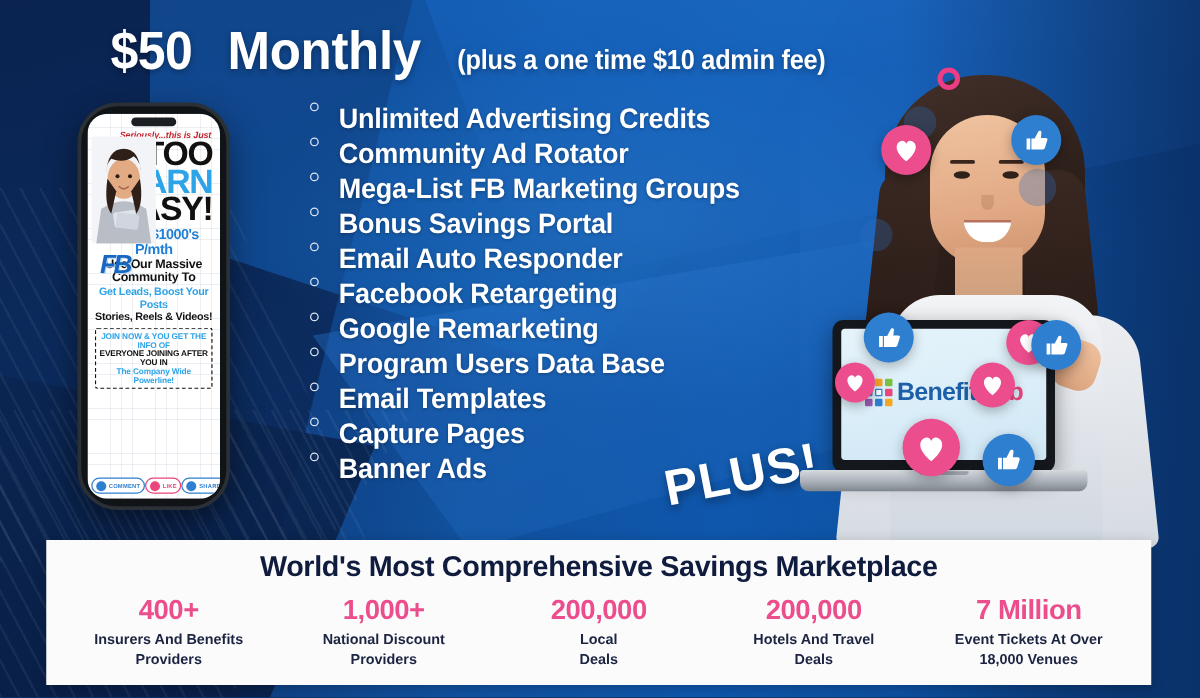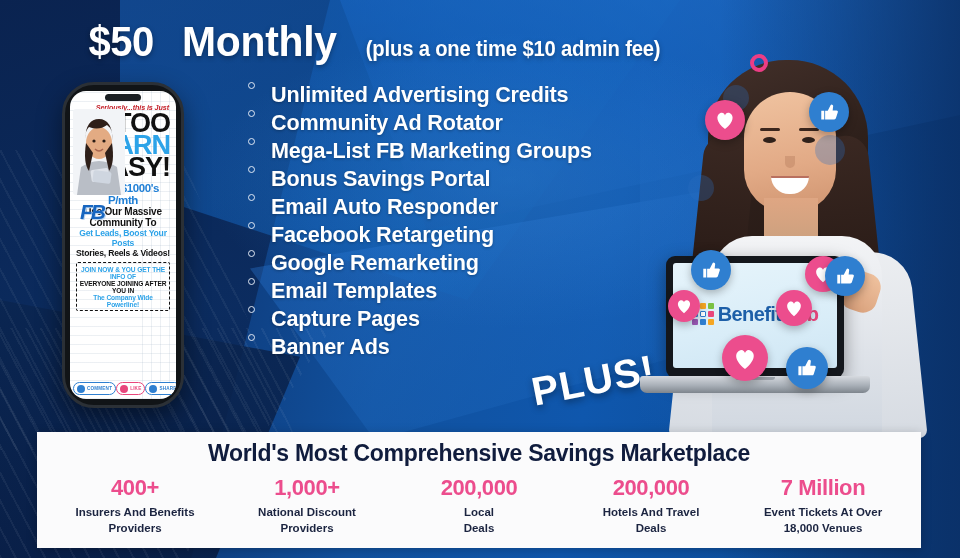--- a/index.html
+++ b/index.html
@@ -333,20 +333,24 @@
     <div class="feature-item">
       <span class="bullet"></span>
       <span class="feature-text">Facebook Retargeting</span>
     </div>
     <div class="feature-item">
       <span class="bullet"></span>
       <span class="feature-text">Google Remarketing</span>
     </div>
     <div class="feature-item">
       <span class="bullet"></span>
+      <span class="feature-text">Program Users Data Base</span>
+    </div>
+    <div class="feature-item">
+      <span class="bullet"></span>
       <span class="feature-text">Email Templates</span>
     </div>
     <div class="feature-item">
       <span class="bullet"></span>
       <span class="feature-text">Capture Pages</span>
     </div>
     <div class="feature-item">
       <span class="bullet"></span>
       <span class="feature-text">Banner  Ads</span>
     </div>

